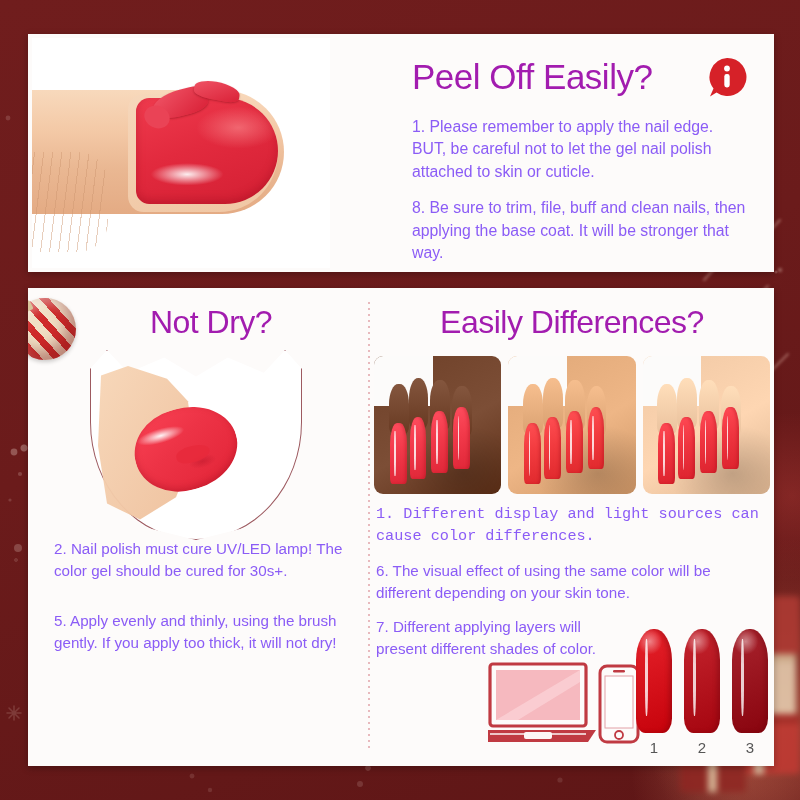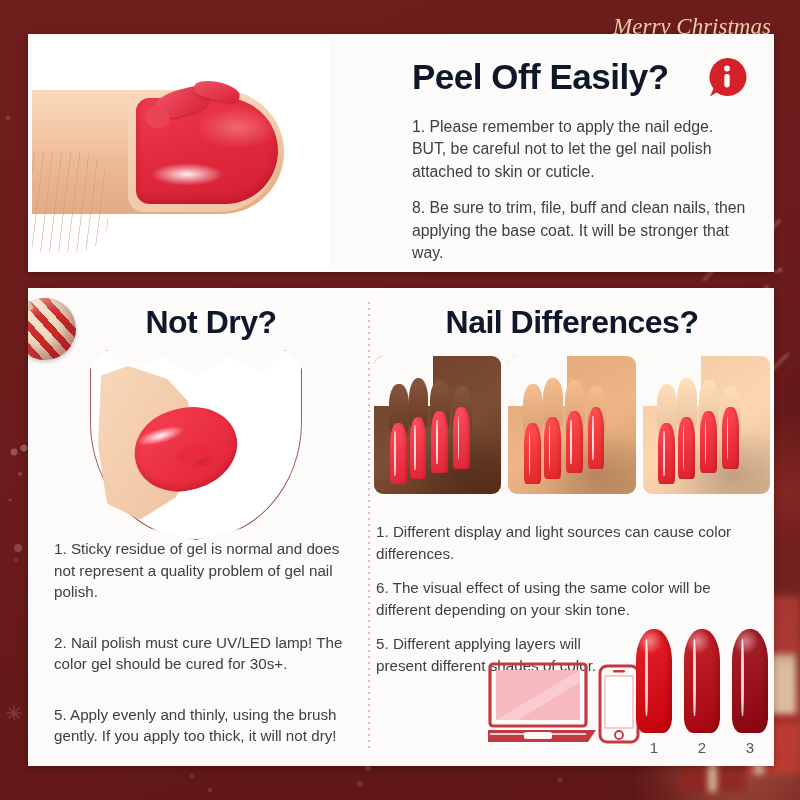--- a/index.html
+++ b/index.html
@@ -109,32 +109,32 @@
     border-radius: 50% 60% 30% 40%; transform: rotate(10deg);
     box-shadow: 0 1px 2px rgba(120,10,20,.4); }
   .flake-c { left: 112px; top: 68px; width: 26px; height: 22px;
     border-radius: 50%; transform: rotate(24deg); background: #ea4356; }
 
   #peel-text {
     position: absolute; left: 354px; top: 0; right: 0; bottom: 0;
     padding: 22px 26px 0 30px;
   }
   h2.heading {
-    color: #0f172a;
+    color: #a21caf;
     font-size: 35px;
-    font-weight: bold;
+    font-weight: normal;
     letter-spacing: -.5px;
     line-height: 1.05;
     white-space: nowrap;
   }
   .heading-row { display: flex; align-items: center; justify-content: space-between; }
   #info-icon { width: 42px; height: 42px; flex: 0 0 auto; }
 
   p.body {
-    color: #404040;
+    color: #8b5cf6;
     font-size: 15.8px;
     line-height: 1.42;
     margin-top: 14px;
   }
   #peel-text p.body:first-of-type { margin-top: 18px; }
 
   
   #divider {
     position: absolute; left: 340px; top: 14px;
     width: 2px; height: 450px;
@@ -239,21 +239,21 @@
   }
   .hnf {
     position: absolute; width: 20%; height: 52%;
     border-radius: 46% 46% 22% 22% / 40% 40% 16% 16%;
   }
 
   #cd-text {
     position: absolute; left: 6px; top: 216px; width: 392px;
   }
   #cd-text p.body { font-size: 15.2px; margin-top: 13px; }
-  #cd-text p.body:first-child { margin-top: 17px; }
+  #cd-text p.body:first-child { margin-top: 0; font-family: Liberation Mono, monospace; }
   #cd-p3 { width: 222px; }
 
   #devices { position: absolute; left: 118px; top: 370px; width: 154px; height: 96px; }
   #swatches {
     position: absolute; left: 266px; top: 330px;
     width: 132px; height: 138px;
     display: flex; gap: 12px; align-items: flex-end;
   }
   .swatch-col { display: flex; flex-direction: column; align-items: center; width: 36px; }
   .swatch {
@@ -323,25 +323,20 @@
       <circle cx="560" cy="780" r="2.6" opacity=".22"></circle>
       <circle cx="742" cy="300" r="2.0" opacity=".30"></circle>
       <circle cx="770" cy="352" r="3.0" opacity=".26"></circle>
     </g>
     <g stroke="#ffe9dd" stroke-width="1.5" opacity=".32" stroke-linecap="round">
       <path d="M756 252 v16 M748 260 h16 M750 254 l12 12 M762 254 l-12 12"></path>
       <path d="M14 706 v14 M7 713 h14 M9 708 l10 10 M19 708 l-10 10"></path>
     </g>
   </svg>
 
-  <div style="position:absolute;right:18px;top:8px">
-    <svg width="180" height="36" viewBox="0 0 180 36">
-      <text x="90" y="26" text-anchor="middle" font-family="Liberation Serif, serif" font-size="23" font-style="italic" fill="#e8cfa8">Merry Christmas</text>
-    </svg>
-  </div>
 </div>
 
 <div class="panel" id="panel-top">
 
   <div id="peel-photo">
     <div class="finger">
       <div class="finger-wrinkles"></div>
     </div>
     <div class="nail-plate"></div>
     <div class="nail-polish"></div>
@@ -379,30 +374,29 @@
     </div>
 
     <div id="notdry-illus">
       <div class="petal-frame"></div>
       <div class="petal-skin"></div>
       <div class="petal-nail"></div>
       <div class="petal-goop"></div>
     </div>
 
     <div id="notdry-text">
-      <p class="body">1. Sticky residue of gel is normal and does not represent a quality problem of gel nail polish.</p>
       <p class="body">2. Nail polish must cure UV/LED lamp! The color gel should be cured for 30s+.</p>
       <p class="body">5. Apply evenly and thinly, using the brush gently. If you apply too thick, it will not dry!</p>
     </div>
   </div>
 
   <div id="col-right">
 
     <div id="colordiff-heading">
-      <h2 class="heading">Nail Differences?</h2>
+      <h2 class="heading">Easily Differences?</h2>
     </div>
 
     <div id="hands-row">
         <div class="hand-photo">
           <div class="hand-bg" style="background: radial-gradient(70% 50% at 70% 85%, rgba(0, 0, 0, 0.18), rgba(0, 0, 0, 0) 70%), linear-gradient(150deg, rgb(110, 64, 40) 0%, rgb(124, 78, 54) 55%, rgb(92, 46, 22) 100%);"></div>
           <div class="hand-white"></div>
           <div class="hand-nails">
             <div class="hnf" style="left: 2%; top: 6%; background: linear-gradient(rgb(132, 86, 62), rgb(104, 58, 34));"></div>
             <div class="hnf" style="left: 22%; top: 0%; background: linear-gradient(rgb(132, 86, 62), rgb(104, 58, 34));"></div>
             <div class="hnf" style="left: 44%; top: 2%; background: linear-gradient(rgb(132, 86, 62), rgb(104, 58, 34));"></div>
@@ -439,21 +433,21 @@
             <div class="hn" style="left: 23%; top: 40%; background: linear-gradient(165deg, rgb(255, 73, 84) 0%, rgb(239, 53, 64) 45%, rgb(221, 35, 46) 100%);"></div>
             <div class="hn" style="left: 45%; top: 34%; background: linear-gradient(165deg, rgb(255, 73, 84) 0%, rgb(239, 53, 64) 45%, rgb(221, 35, 46) 100%);"></div>
             <div class="hn" style="left: 67%; top: 30%; background: linear-gradient(165deg, rgb(255, 73, 84) 0%, rgb(239, 53, 64) 45%, rgb(221, 35, 46) 100%);"></div>
           </div>
         </div>
       </div>
 
     <div id="cd-text">
       <p class="body">1. Different display and light sources can cause color differences.</p>
       <p class="body">6. The visual effect of using the same color will be different depending on your skin tone.</p>
-      <p class="body" id="cd-p3">5. Different applying layers will present different shades of color.</p>
+      <p class="body" id="cd-p3">7. Different applying layers will present different shades of color.</p>
     </div>
 
     <svg id="devices" viewBox="0 0 154 96">
       <g>
         <rect x="2" y="6" width="96" height="62" rx="3" fill="none" stroke="#c03a42" stroke-width="3.2"></rect>
         <rect x="8" y="12" width="84" height="50" fill="#f6b9bf"></rect>
         <path d="M8 62 L92 12 L92 24 L30 62 Z" fill="#fbd3d7" opacity=".75"></path>
         <path d="M-8 72 H108 L100 84 H0 Z" fill="#c03a42"></path>
         <rect x="36" y="74" width="28" height="7" rx="2" fill="#fdf6f6"></rect>
         <g stroke="#fdf6f6" stroke-width="1.3">

